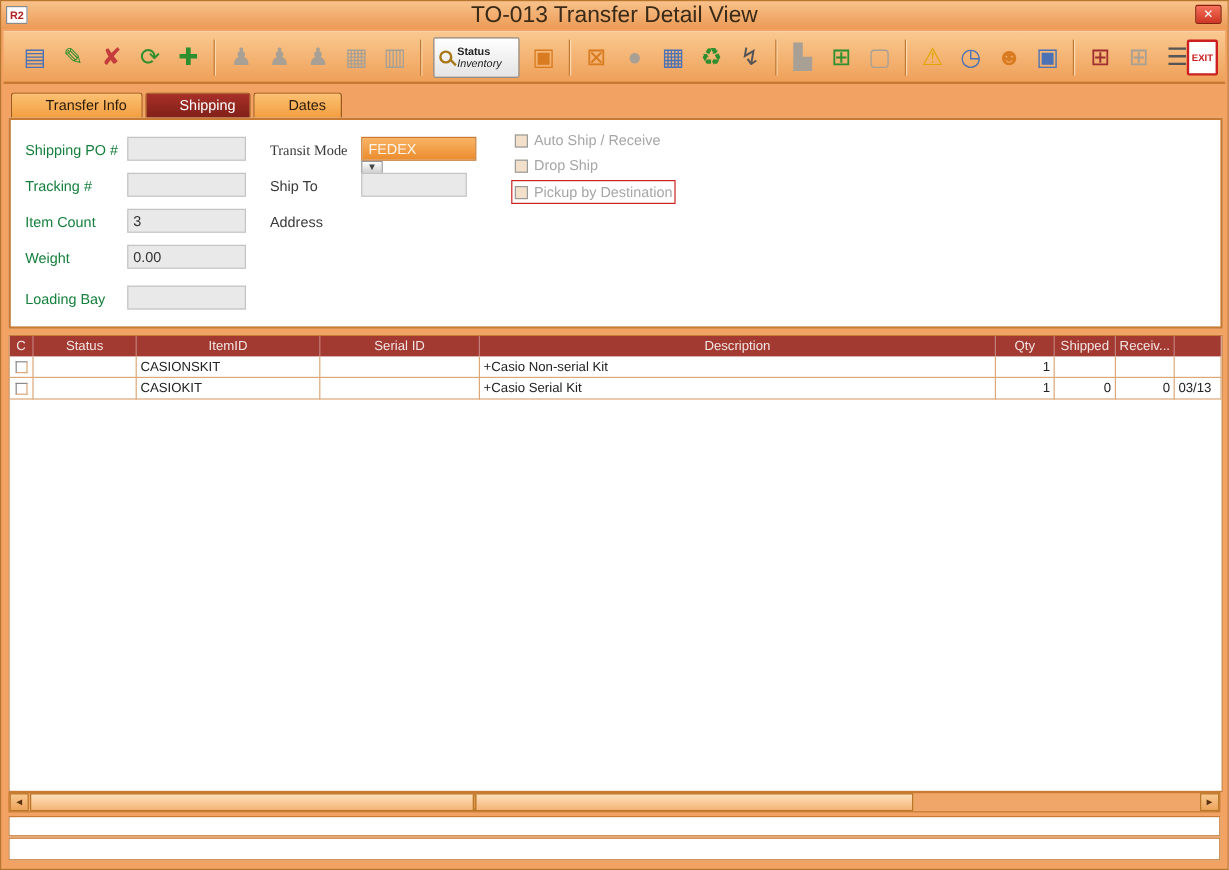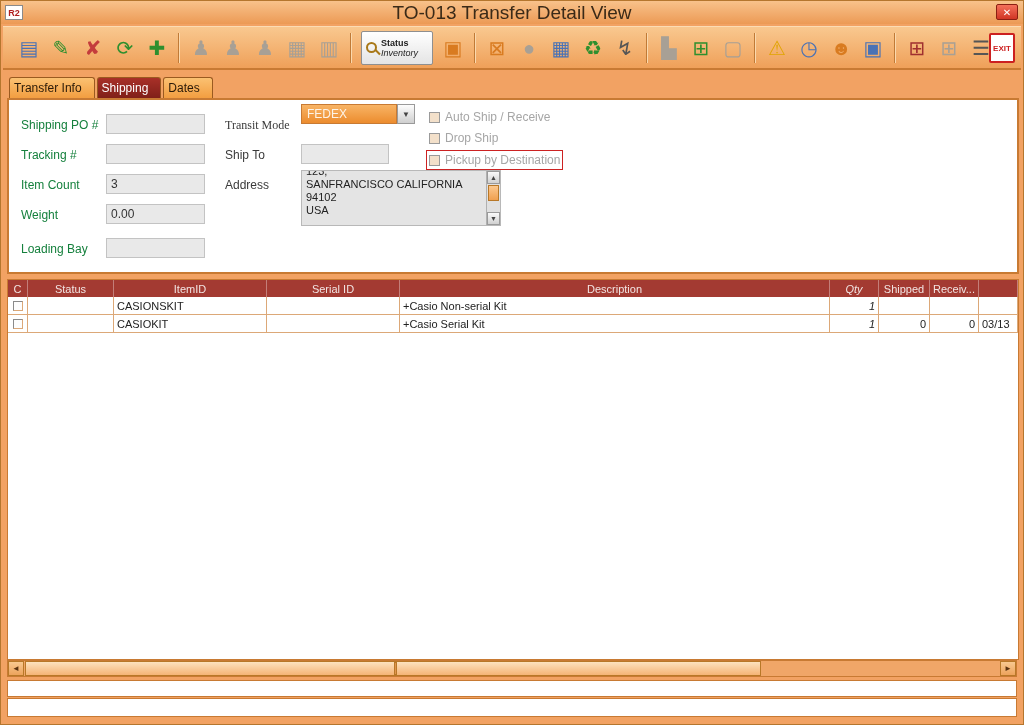--- a/index.html
+++ b/index.html
@@ -35,21 +35,21 @@
   .mag::after { content:""; position:absolute; width:7px; height:2px; background:#a87818;
                 right:-6px; bottom:-2px; transform:rotate(45deg); }
   .stxt { display:flex; flex-direction:column; line-height:10px; }
   .stxt b { font-size:9px; color:#222; } .stxt i { font-size:9px; color:#222; }
   .exitbtn { position:absolute; right:6px; top:6px; width:26px; height:30px; background:#fff;
              border:2px solid #cc2020; border-radius:2px; color:#cc2020; font-weight:bold;
              font-size:8px; cursor:pointer; }
 
   
   .tabs { position:absolute; left:8px; top:76px; display:flex; gap:2px; }
-  .tab  { padding:3px 12px 4px 4px; font-size:12px; color:#2a1a08;
+  .tab  { padding:3px 12px 4px 28px; font-size:12px; color:#2a1a08;
           background:linear-gradient(#fbc172,#f29c3e); border:1px solid #9a5a20; border-bottom:none;
           border-radius:3px 3px 0 0; cursor:pointer; }
   .tab.active { background:linear-gradient(#a83028,#7e1f18); color:#fff; }
 
   
   .panel { position:absolute; left:6px; top:97px; width:1012px; height:176px;
            background:#fff; border:2px solid #c87a33; }
   .flabel { position:absolute; font-size:12px; color:#15803d; }
   .dlabel { position:absolute; font-size:12px; color:#3a3a3a; }
   .tfield { position:absolute; height:20px; background:#e9e9e9; border:1px solid #c3c3c3;
@@ -82,21 +82,21 @@
   
   .grid { position:absolute; left:6px; top:278px; width:1012px; bottom:64px;
           background:#fff; border:1px solid #c87a33; overflow:hidden; }
   .ghead { display:flex; height:17px; background:#a33a32; color:#f2e4e2; font-size:11px; }
   .ghead span { border-right:1px solid rgba(255,255,255,.35); display:flex; align-items:center;
                 justify-content:center; overflow:hidden; white-space:nowrap; }
   .grow { display:flex; height:18px; font-size:11px; color:#222; }
   .grow span { border-right:1px solid #dca878; border-bottom:1px solid #dca878; display:flex;
                align-items:center; padding:0 3px; overflow:hidden; white-space:nowrap; }
   .w-c{width:20px;flex:none;} .w-status{width:86px;flex:none;} .w-item{width:153px;flex:none;}
-  .w-serial{width:133px;flex:none;} .w-desc{width:430px;flex:none;} .w-qty{width:49px;flex:none;font-style:italic;}
+  .w-serial{width:133px;flex:none;} .w-desc{width:430px;flex:none;} .w-qty{width:49px;flex:none;}
   .w-ship{width:51px;flex:none;} .w-recv{width:49px;flex:none;} .w-last{flex:1;}
   .num { justify-content:flex-end; }
   .rowcb { width:10px; height:10px; background:#fdfdfd; border:1px solid #8a8a8a; margin-left:2px; cursor:pointer; }
 
   
   .hscroll { position:absolute; left:6px; right:6px; bottom:47px; height:17px;
              background:#f0a668; border:1px solid #c87a33; }
   .hs-arrow { position:absolute; top:0; width:16px; height:15px; background:linear-gradient(#f8c890,#eda35c);
               border:1px solid #b87828; font-size:8px; color:#5a3210; text-align:center; line-height:14px; cursor:pointer; }
   .hs-left { left:0; } .hs-right { right:0; }
@@ -229,40 +229,27 @@
     <span class="flabel" style="left:12px; top:48px;">Tracking #</span>
     <div class="tfield" style="left:97px; top:44px; width:99px;"></div>
     <span class="flabel" style="left:12px; top:78px;">Item Count</span>
     <div class="tfield" style="left:97px; top:74px; width:99px;">3</div>
     <span class="flabel" style="left:12px; top:108px;">Weight</span>
     <div class="tfield" style="left:97px; top:104px; width:99px;">0.00</div>
     <span class="flabel" style="left:12px; top:142px;">Loading Bay</span>
     <div class="tfield" style="left:97px; top:138px; width:99px;"></div>
 
     <span class="dlabel" style="left:216px; top:18px;font-family:Liberation Serif, serif;">Transit Mode</span>
-    <div class="combo" style="left:292px; top:4px;">
+    <div class="combo" style="left:292px; top:14px;flex-direction:column;">
       <span class="cval">FEDEX</span>
       <span class="cbtn">▼</span>
     </div>
     <span class="dlabel" style="left:216px; top:48px;">Ship To</span>
     <div class="tfield" style="left:292px; top:44px; width:88px;"></div>
     <span class="dlabel" style="left:216px; top:78px;">Address</span>
-    <div class="listbox" style="left:292px; top:70px; width:200px; height:56px;">
-      <div class="lb-lines">
-        <div class="addr-line clipped">123,</div>
-        <div class="addr-line">SANFRANCISCO CALIFORNIA</div>
-        <div class="addr-line">94102</div>
-        <div class="addr-line">USA</div>
-      </div>
-      <div class="vsb">
-        <span class="sb-arrow">▲</span>
-        <span class="sb-thumb"></span>
-        <span class="sb-arrow" style="margin-top:auto;">▼</span>
-      </div>
-    </div>
 
     <div class="cbrow" style="left:420px; top:10px;">
       <span class="cb"></span>
       <span class="cblbl">Auto Ship / Receive</span>
     </div>
     <div class="cbrow" style="left:420px; top:31px;">
       <span class="cb"></span>
       <span class="cblbl">Drop Ship</span>
     </div>
     <div class="cbrow focused" style="left:420px; top:53px;">

